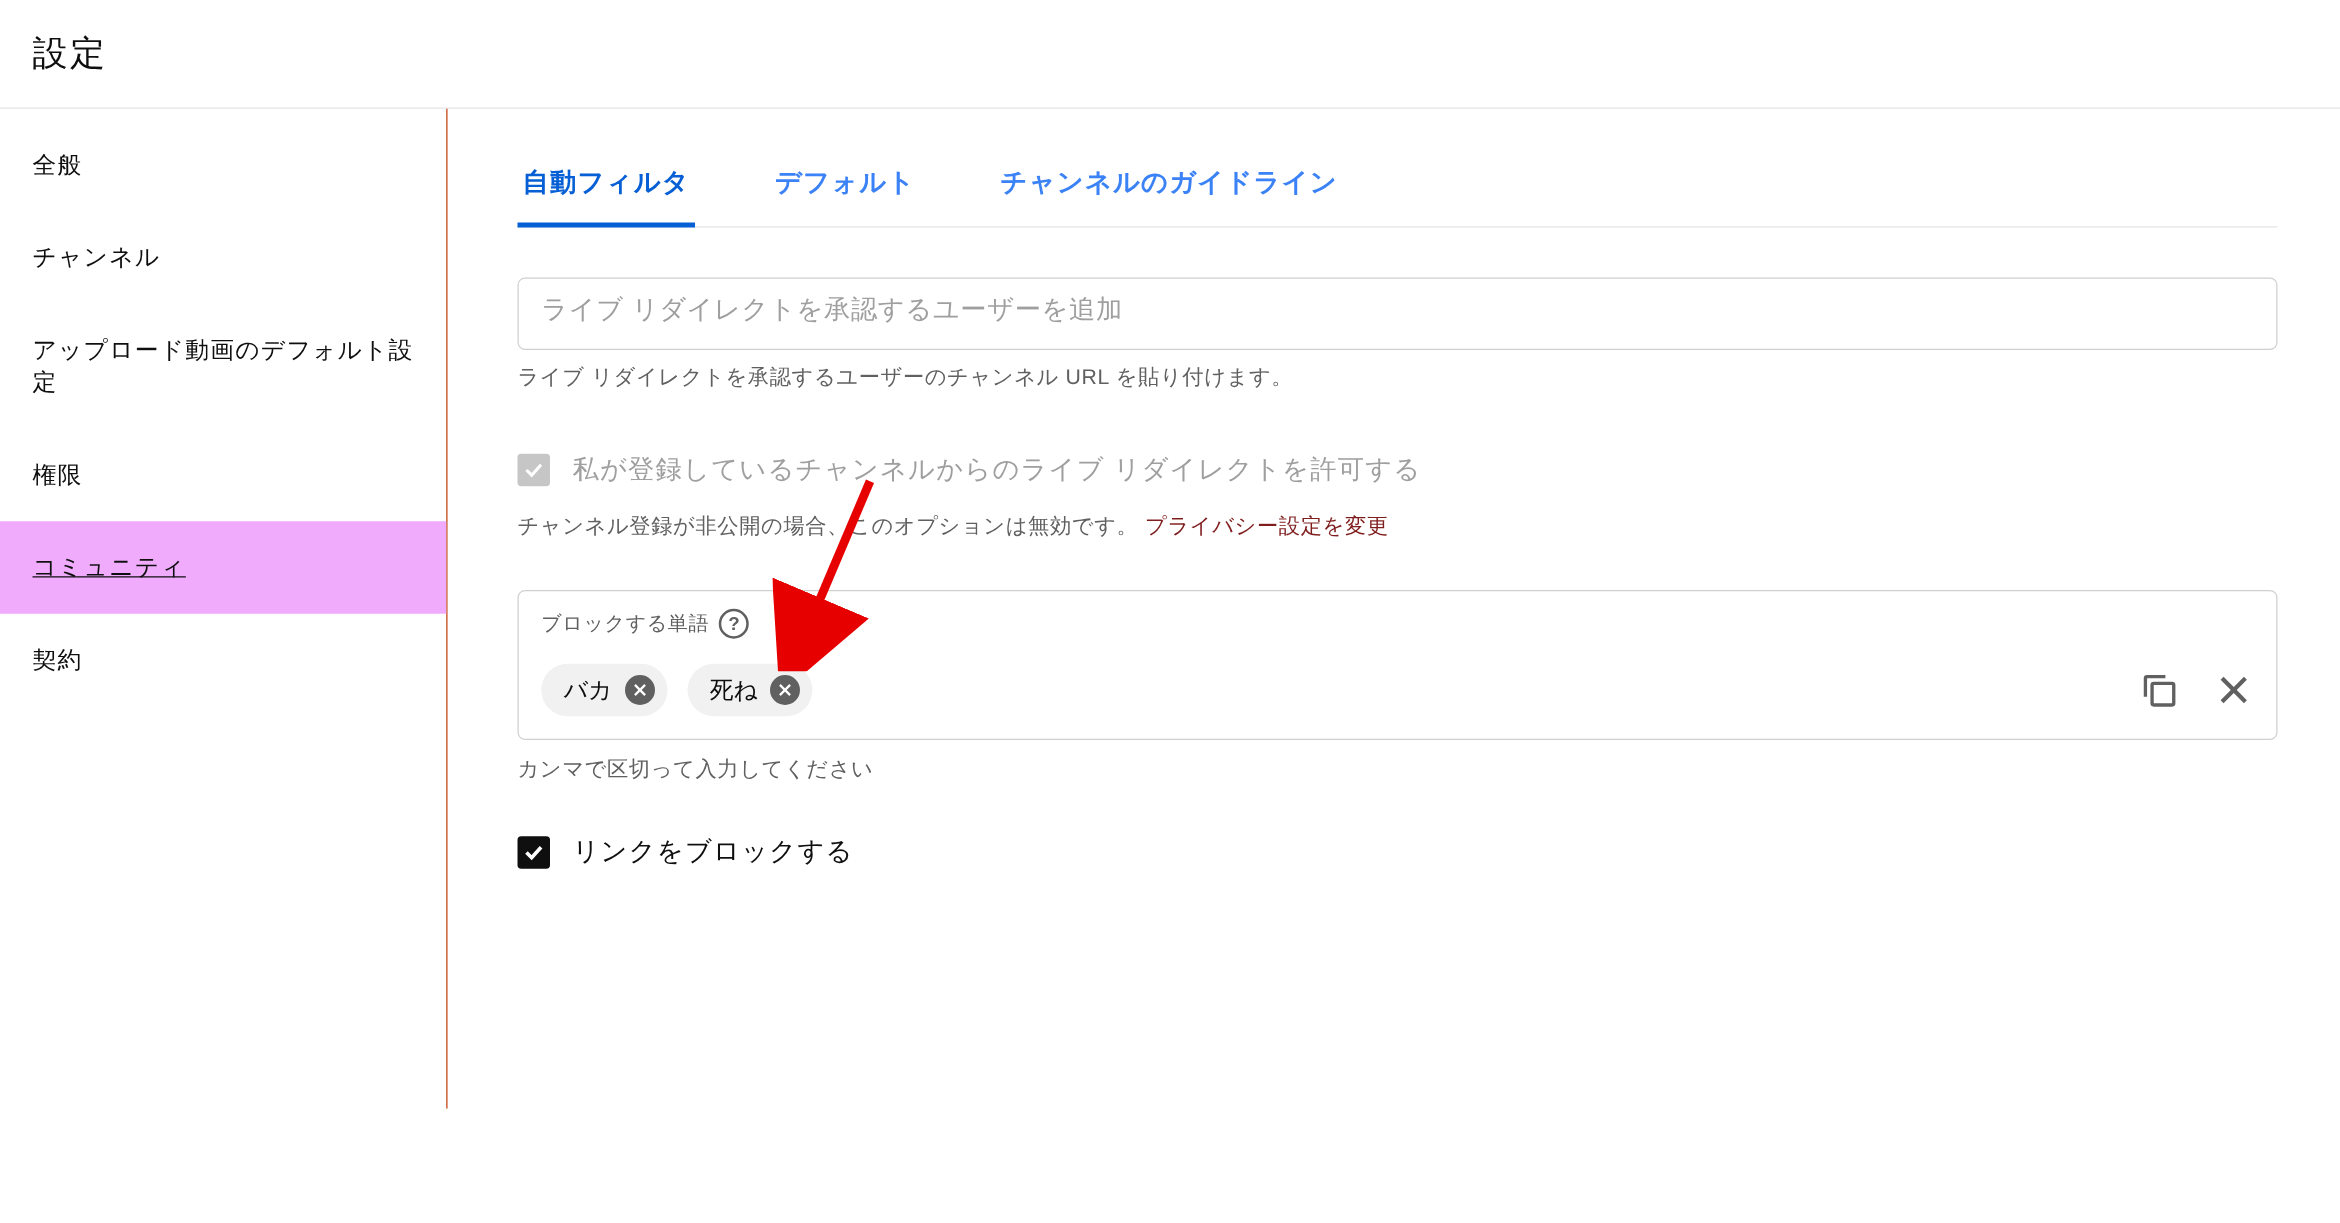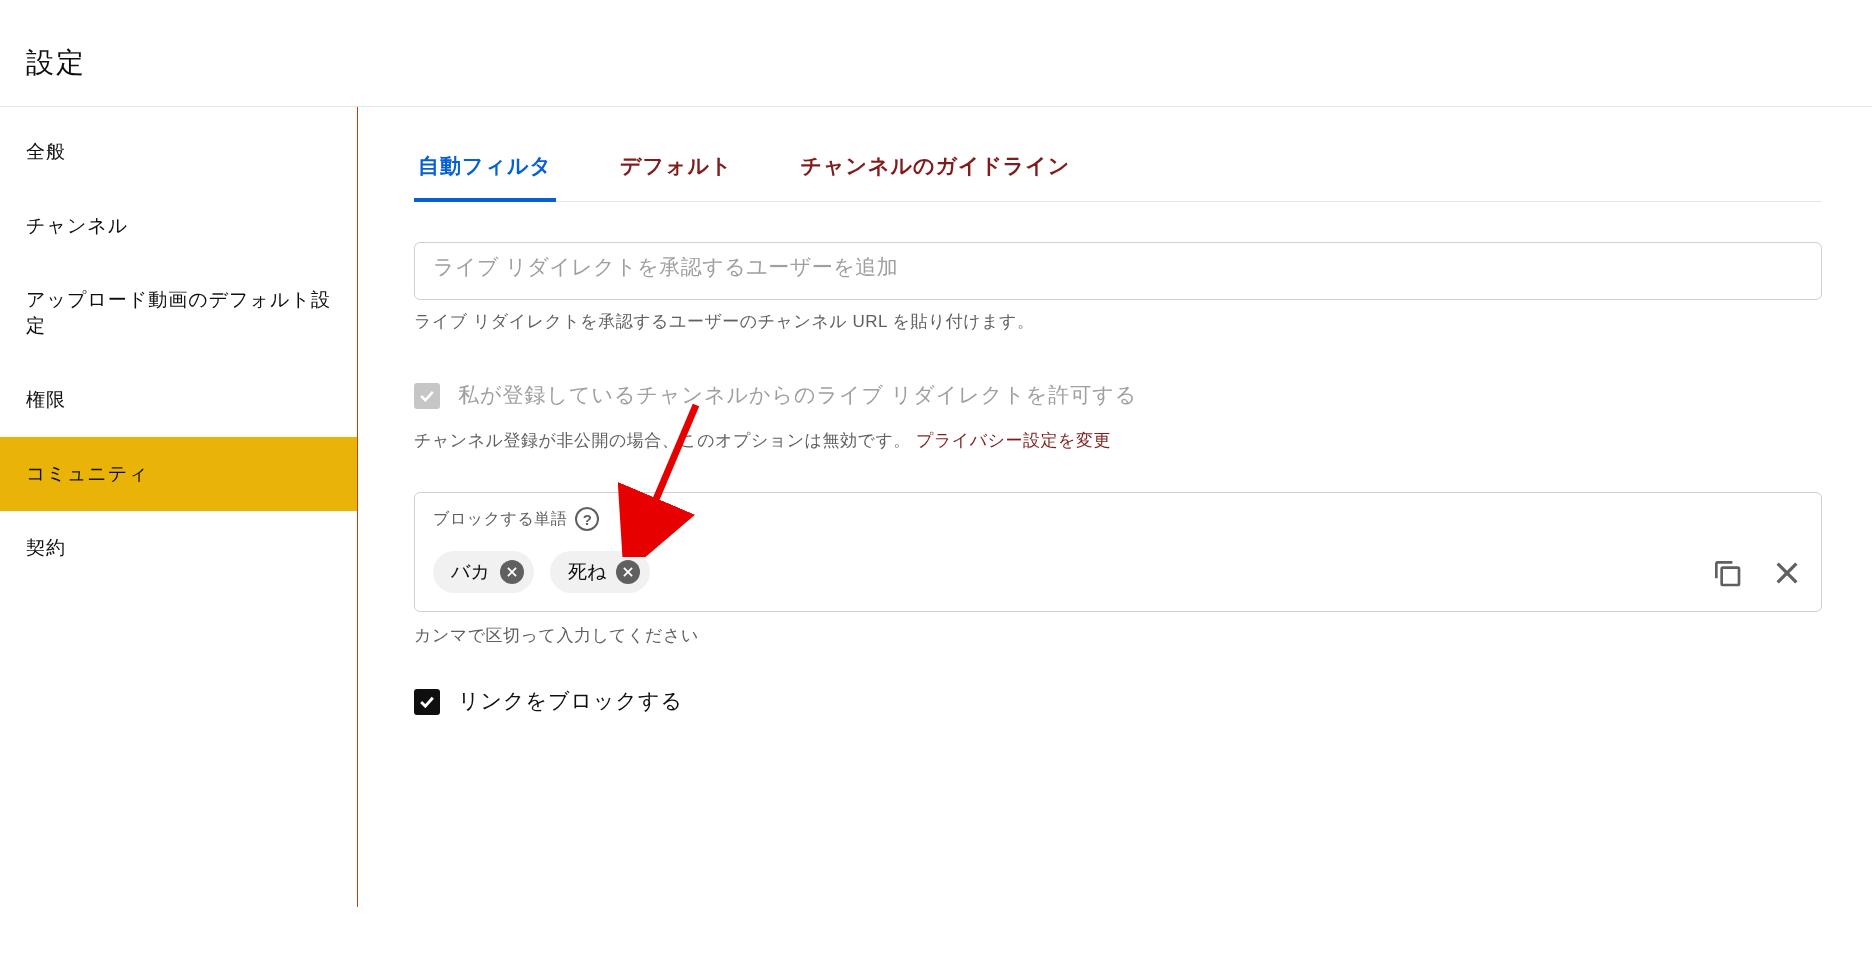--- a/index.html
+++ b/index.html
@@ -1,25 +1,25 @@
 <!DOCTYPE html>
 <html><head>
   <meta charset="utf-8">
   <style>
     * { box-sizing: border-box; margin: 0; padding: 0; }
     body { font-family: "Hiragino Kaku Gothic ProN", "Meiryo", Arial, sans-serif; background: #fff; color: #0f0f0f; }
-    .header { padding: 24px 26px; border-bottom: 1px solid #e5e5e5; margin-top: 20px; }
+    .header { padding: 24px 26px; border-bottom: 1px solid #e5e5e5; }
     .header h1 { font-size: 28px; font-weight: 500; letter-spacing: 2px; }
     .layout { display: flex; min-height: 800px; }
     .sidebar { width: 358px; border-right: 1px solid #c2410c; padding-top: 8px; }
     .sidebar-item { padding: 24px 26px; font-size: 19px; cursor: pointer; letter-spacing: 1px; }
-    .sidebar-item.active { background: #eab308; }
+    .sidebar-item.active { background: #f0abfc; text-decoration: underline; }
     .main { flex: 1; padding: 30px 50px 30px 56px; }
     .tabs { display: flex; gap: 60px; border-bottom: 1px solid #e5e5e5; margin-bottom: 40px; }
-    .tab { padding: 14px 4px 18px 4px; font-size: 21px; font-weight: 600; color: #7f1d1d; cursor: pointer; border-bottom: 4px solid transparent; position: relative; top: 1px; letter-spacing: 1px; }
+    .tab { padding: 14px 4px 18px 4px; font-size: 21px; font-weight: 600; color: #3b82f6; cursor: pointer; border-bottom: 4px solid transparent; position: relative; top: 1px; letter-spacing: 1px; }
     .tab.active { color: #065fd4; border-bottom-color: #065fd4; }
     .field-box { border: 1px solid #d0d0d0; border-radius: 6px; padding: 10px 18px 18px 18px; margin-bottom: 10px; }
     .field-label { font-size: 16px; color: #606060; margin-bottom: 18px; letter-spacing: 0.5px; }
     .field-placeholder { font-size: 21px; color: #9f9f9f; letter-spacing: 0.5px; }
     .help-text { font-size: 17px; color: #606060; margin-bottom: 48px; letter-spacing: 0.5px; }
     .checkbox-row { display: flex; align-items: flex-end; gap: 18px; margin-bottom: 20px; }
     .checkbox { width: 26px; height: 26px; border-radius: 3px; display: flex; align-items: center; justify-content: center; flex-shrink: 0; }
     .checkbox.disabled { background: #c6c6c6; }
     .checkbox.checked { background: #0f0f0f; }
     .checkbox svg { width: 20px; height: 20px; }

